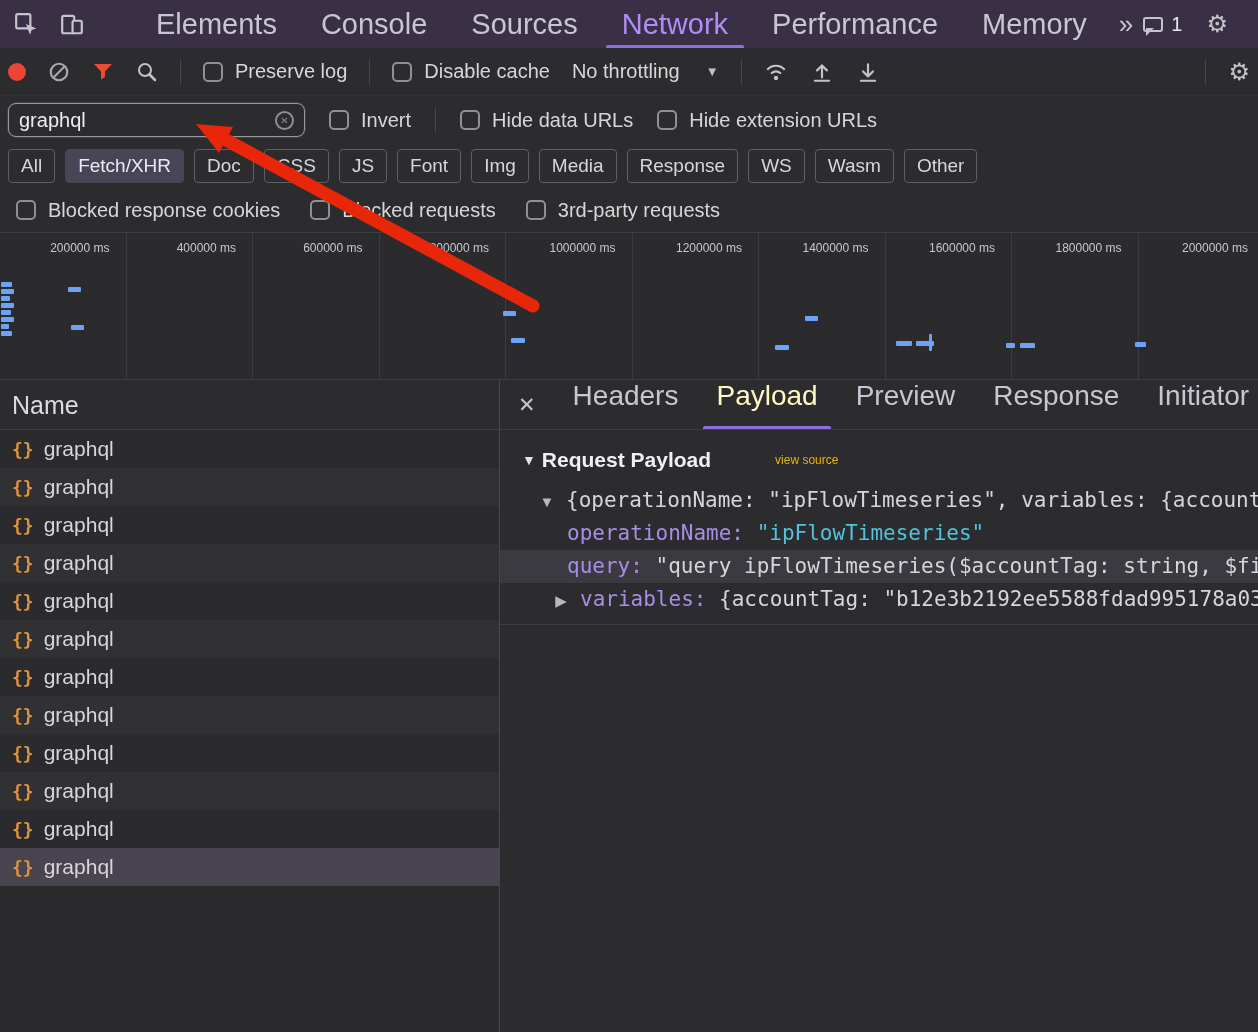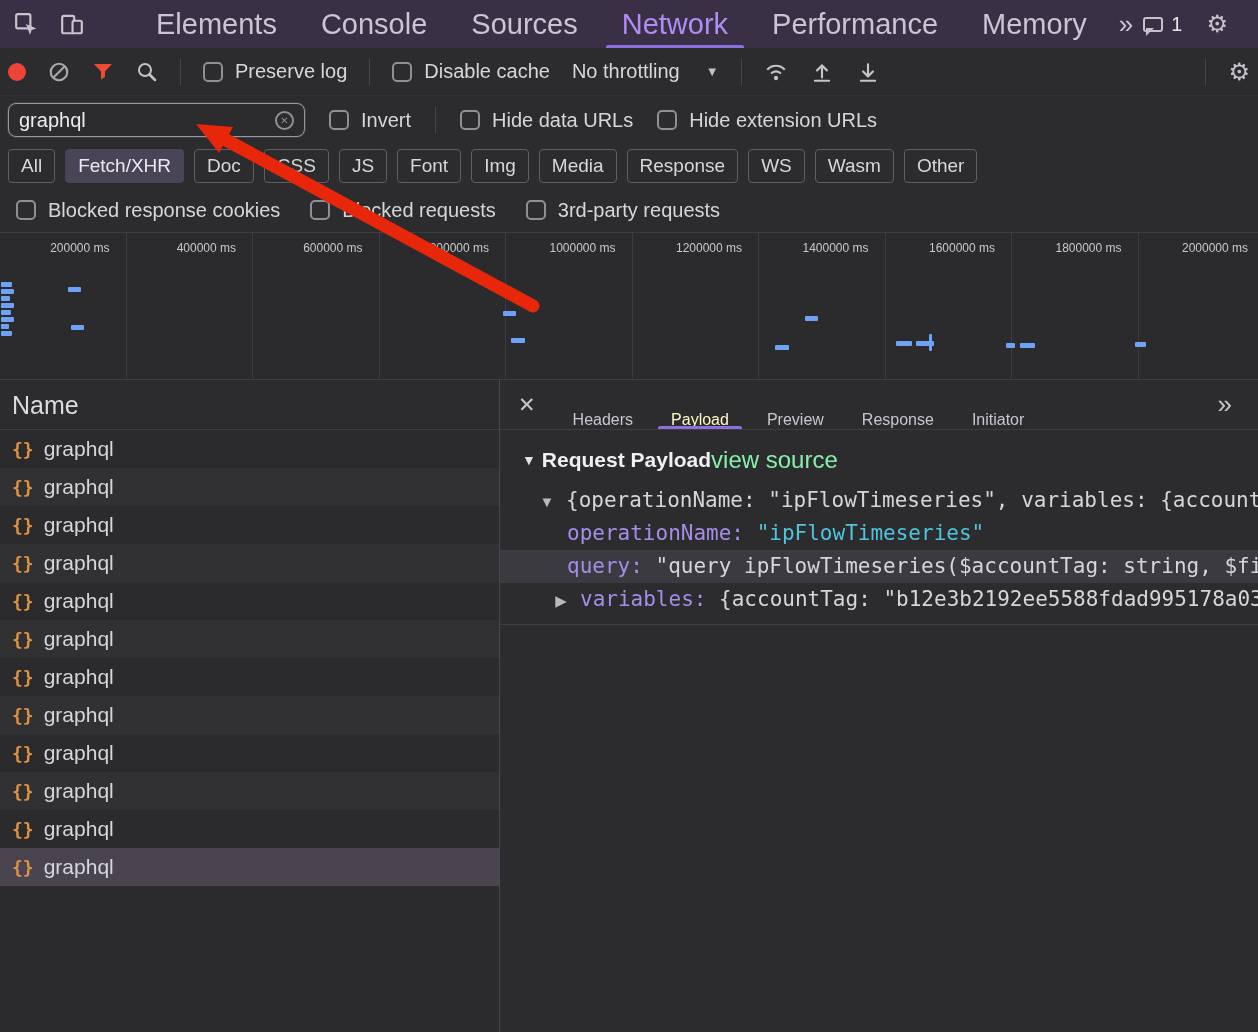--- a/index.html
+++ b/index.html
@@ -62,30 +62,30 @@
   .req-rows{flex:1;overflow:hidden}
   .req-row{height:38px;display:flex;align-items:center;gap:10px;padding-left:12px;font-size:21px;color:#d7d7da;cursor:pointer}
   .req-row:nth-child(even){background:#313134}
   .req-row.selected{background:#494450}
   .braces{color:#e0923f;font-family:"DejaVu Sans Mono",monospace;font-size:18px;font-weight:bold;flex:none}
 
   
   .right-panel{flex:1;min-width:0;background:#2c2c2e;display:flex;flex-direction:column;overflow:hidden}
   .detail-tabs{height:50px;flex:none;display:flex;align-items:stretch;border-bottom:1px solid #3e3e42}
   .close-x{display:flex;align-items:center;padding:0 18px;font-size:21px;color:#c6c6cb;cursor:pointer}
-  .dtab{display:flex;align-items:flex-end;padding:0 19px;font-size:16px;color:#c9c5d2;position:relative;cursor:pointer}
+  .dtab{display:flex;align-items:flex-start;padding:0 19px;font-size:28px;color:#c9c5d2;position:relative;cursor:pointer}
   .dtab.active{color:#fef9c3}
   .dtab.active::after{content:"";position:absolute;left:6px;right:6px;bottom:0;height:3px;background:#8d6fe0;border-radius:2px 2px 0 0}
   .dtabs-more{margin-left:auto;display:flex;align-items:center;font-size:26px;color:#c6c6cb;padding:0 26px;cursor:pointer}
 
   .payload{padding-top:12px;overflow:hidden}
   .payload-head{display:flex;align-items:center;height:36px;padding-left:22px}
   .tri{font-size:14px;color:#e3e3e6;margin-right:6px}
   .payload-title{font-size:21px;font-weight:bold;color:#f0f0f2}
-  .view-source{font-size:24px;color:#86efac;cursor:pointer}
+  .view-source{margin-left:64px;font-size:12px;color:#eab308;cursor:pointer}
 
   .tree{font-family:"DejaVu Sans Mono",monospace;font-size:21px;color:#cfcfd3;margin-top:6px}
   .tree-row{height:33px;line-height:33px;white-space:nowrap;overflow:hidden;cursor:pointer}
   .tree-row.indent{padding-left:67px}
   .tree-row.root{padding-left:36px}
   .tree-row.vars{padding-left:50px}
   .dis{display:inline-block;width:22px;margin-right:8px;font-size:15px;color:#b9b9bd;text-align:center;font-family:"Liberation Sans",sans-serif}
   .key{color:#a78de8}
   .str{color:#4fc4dd}
   .plain{color:#d6d6da}

